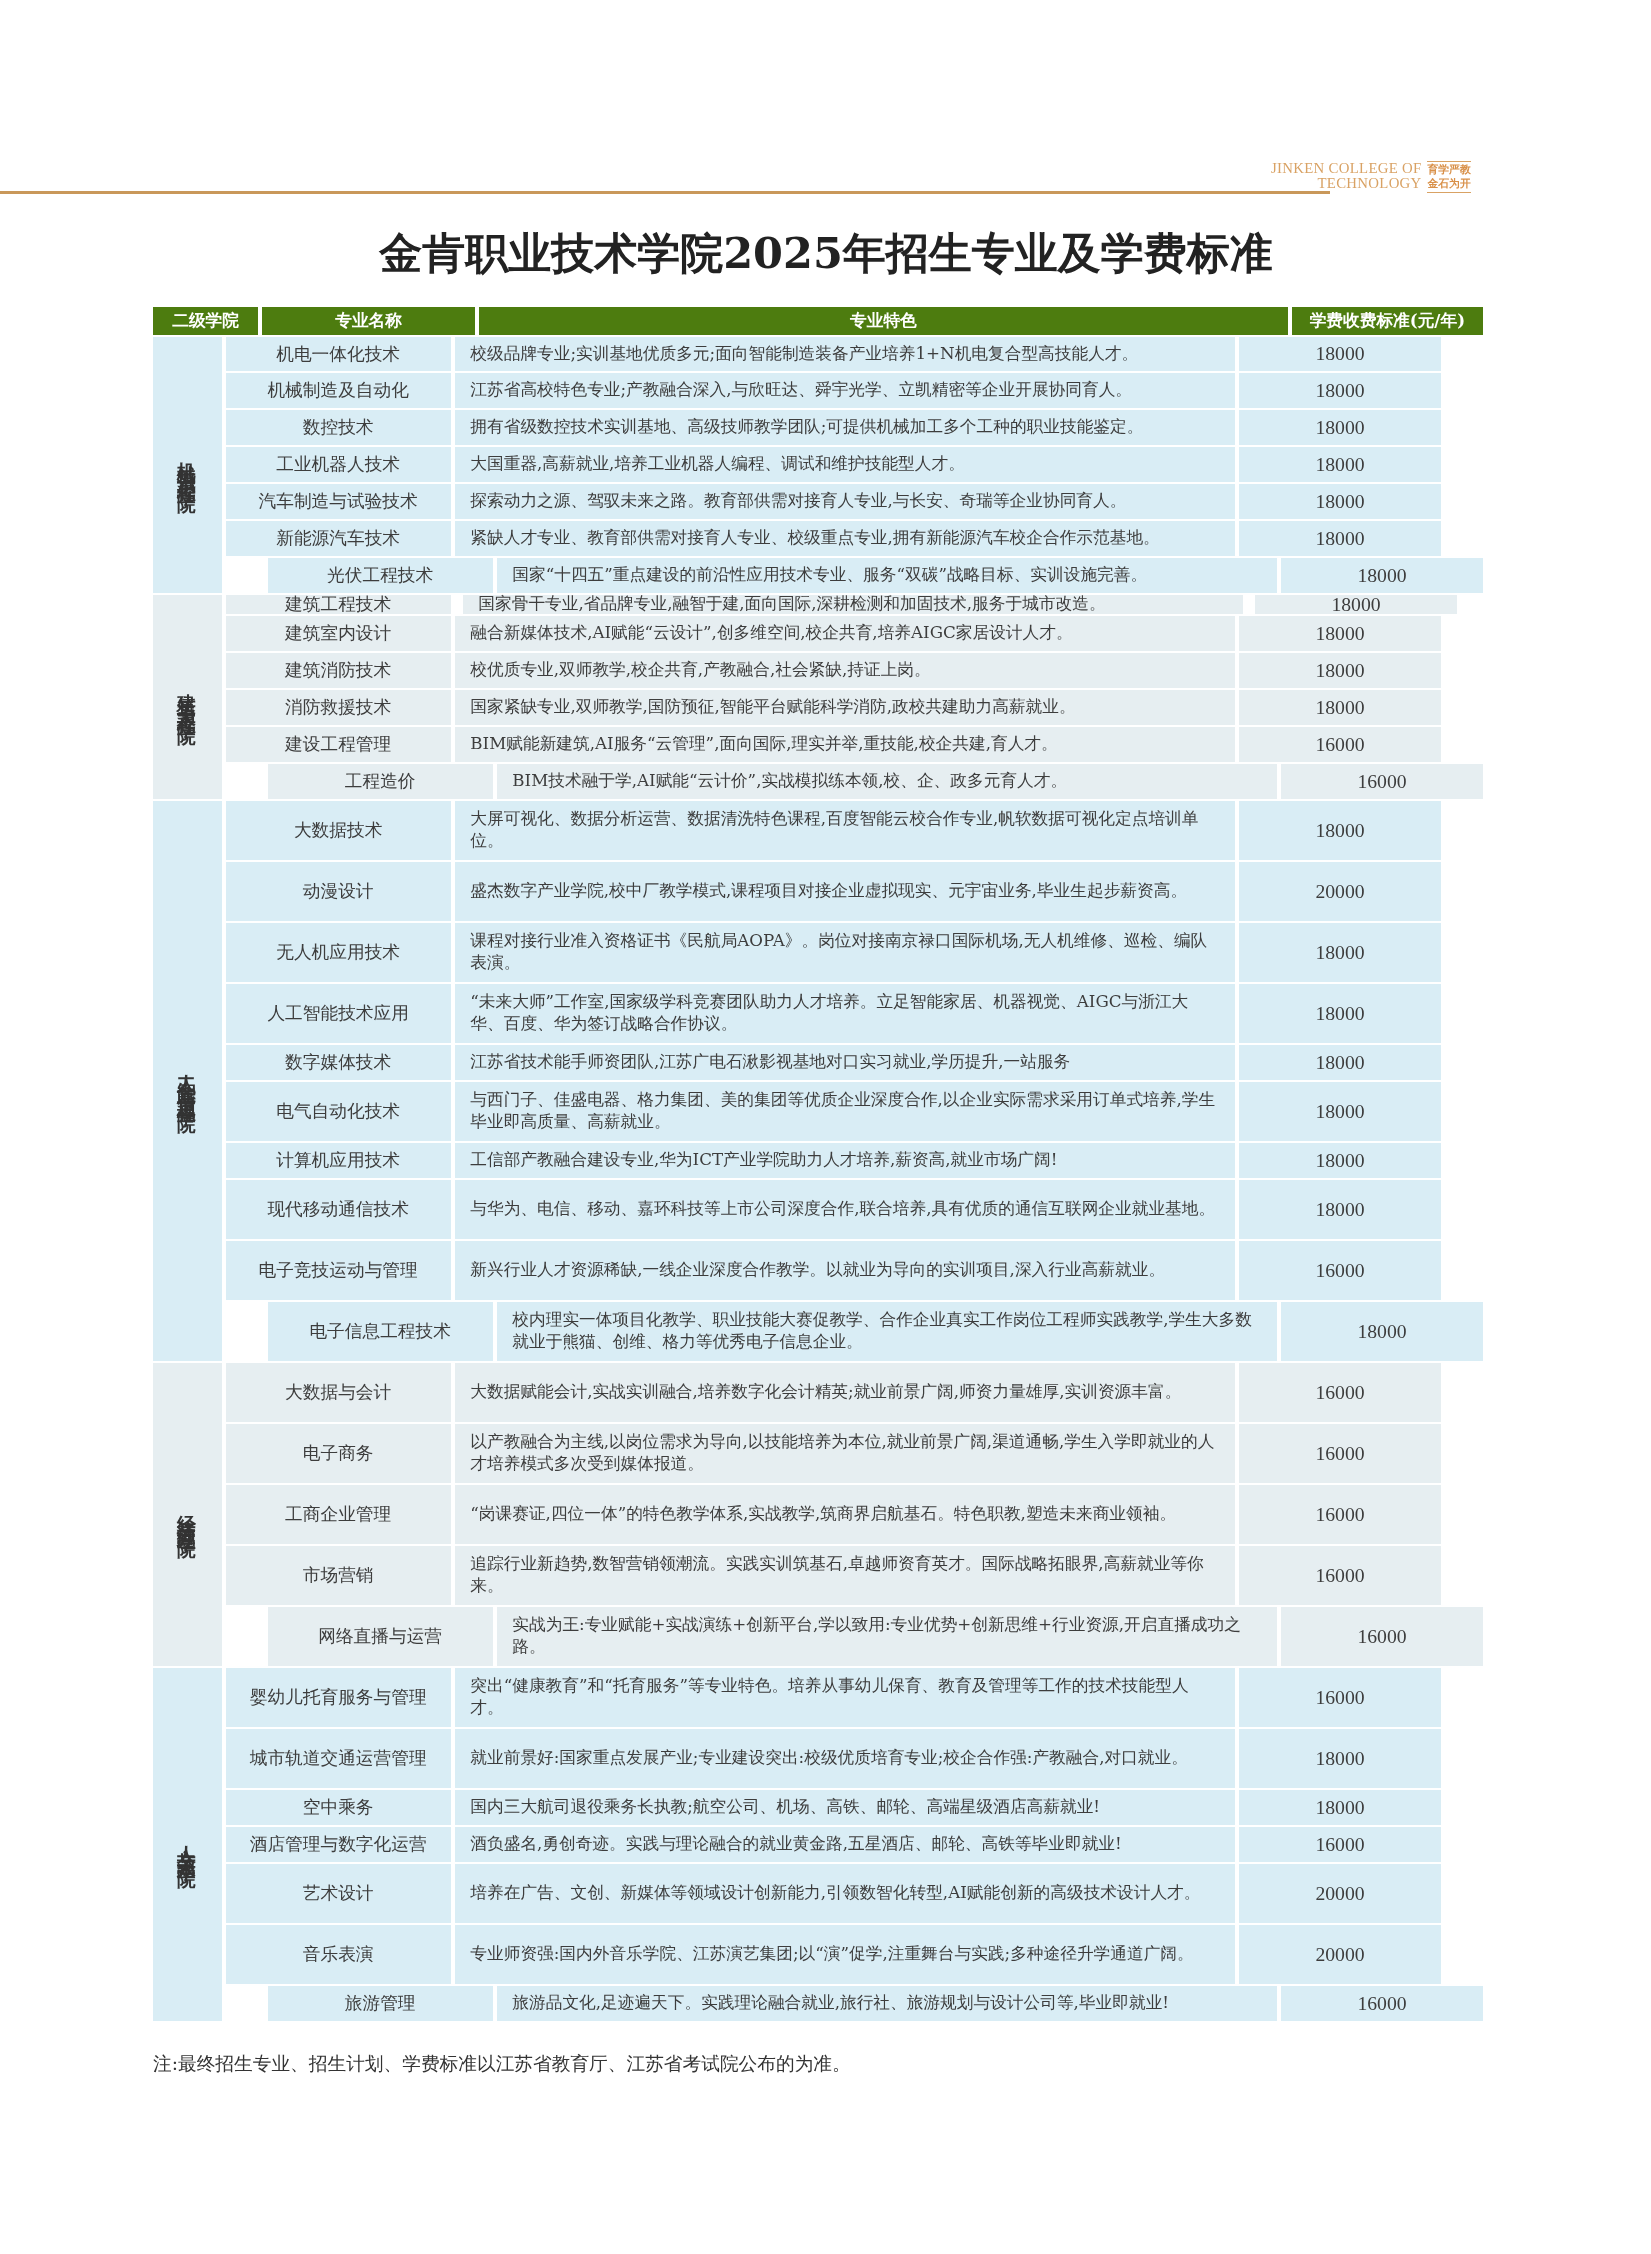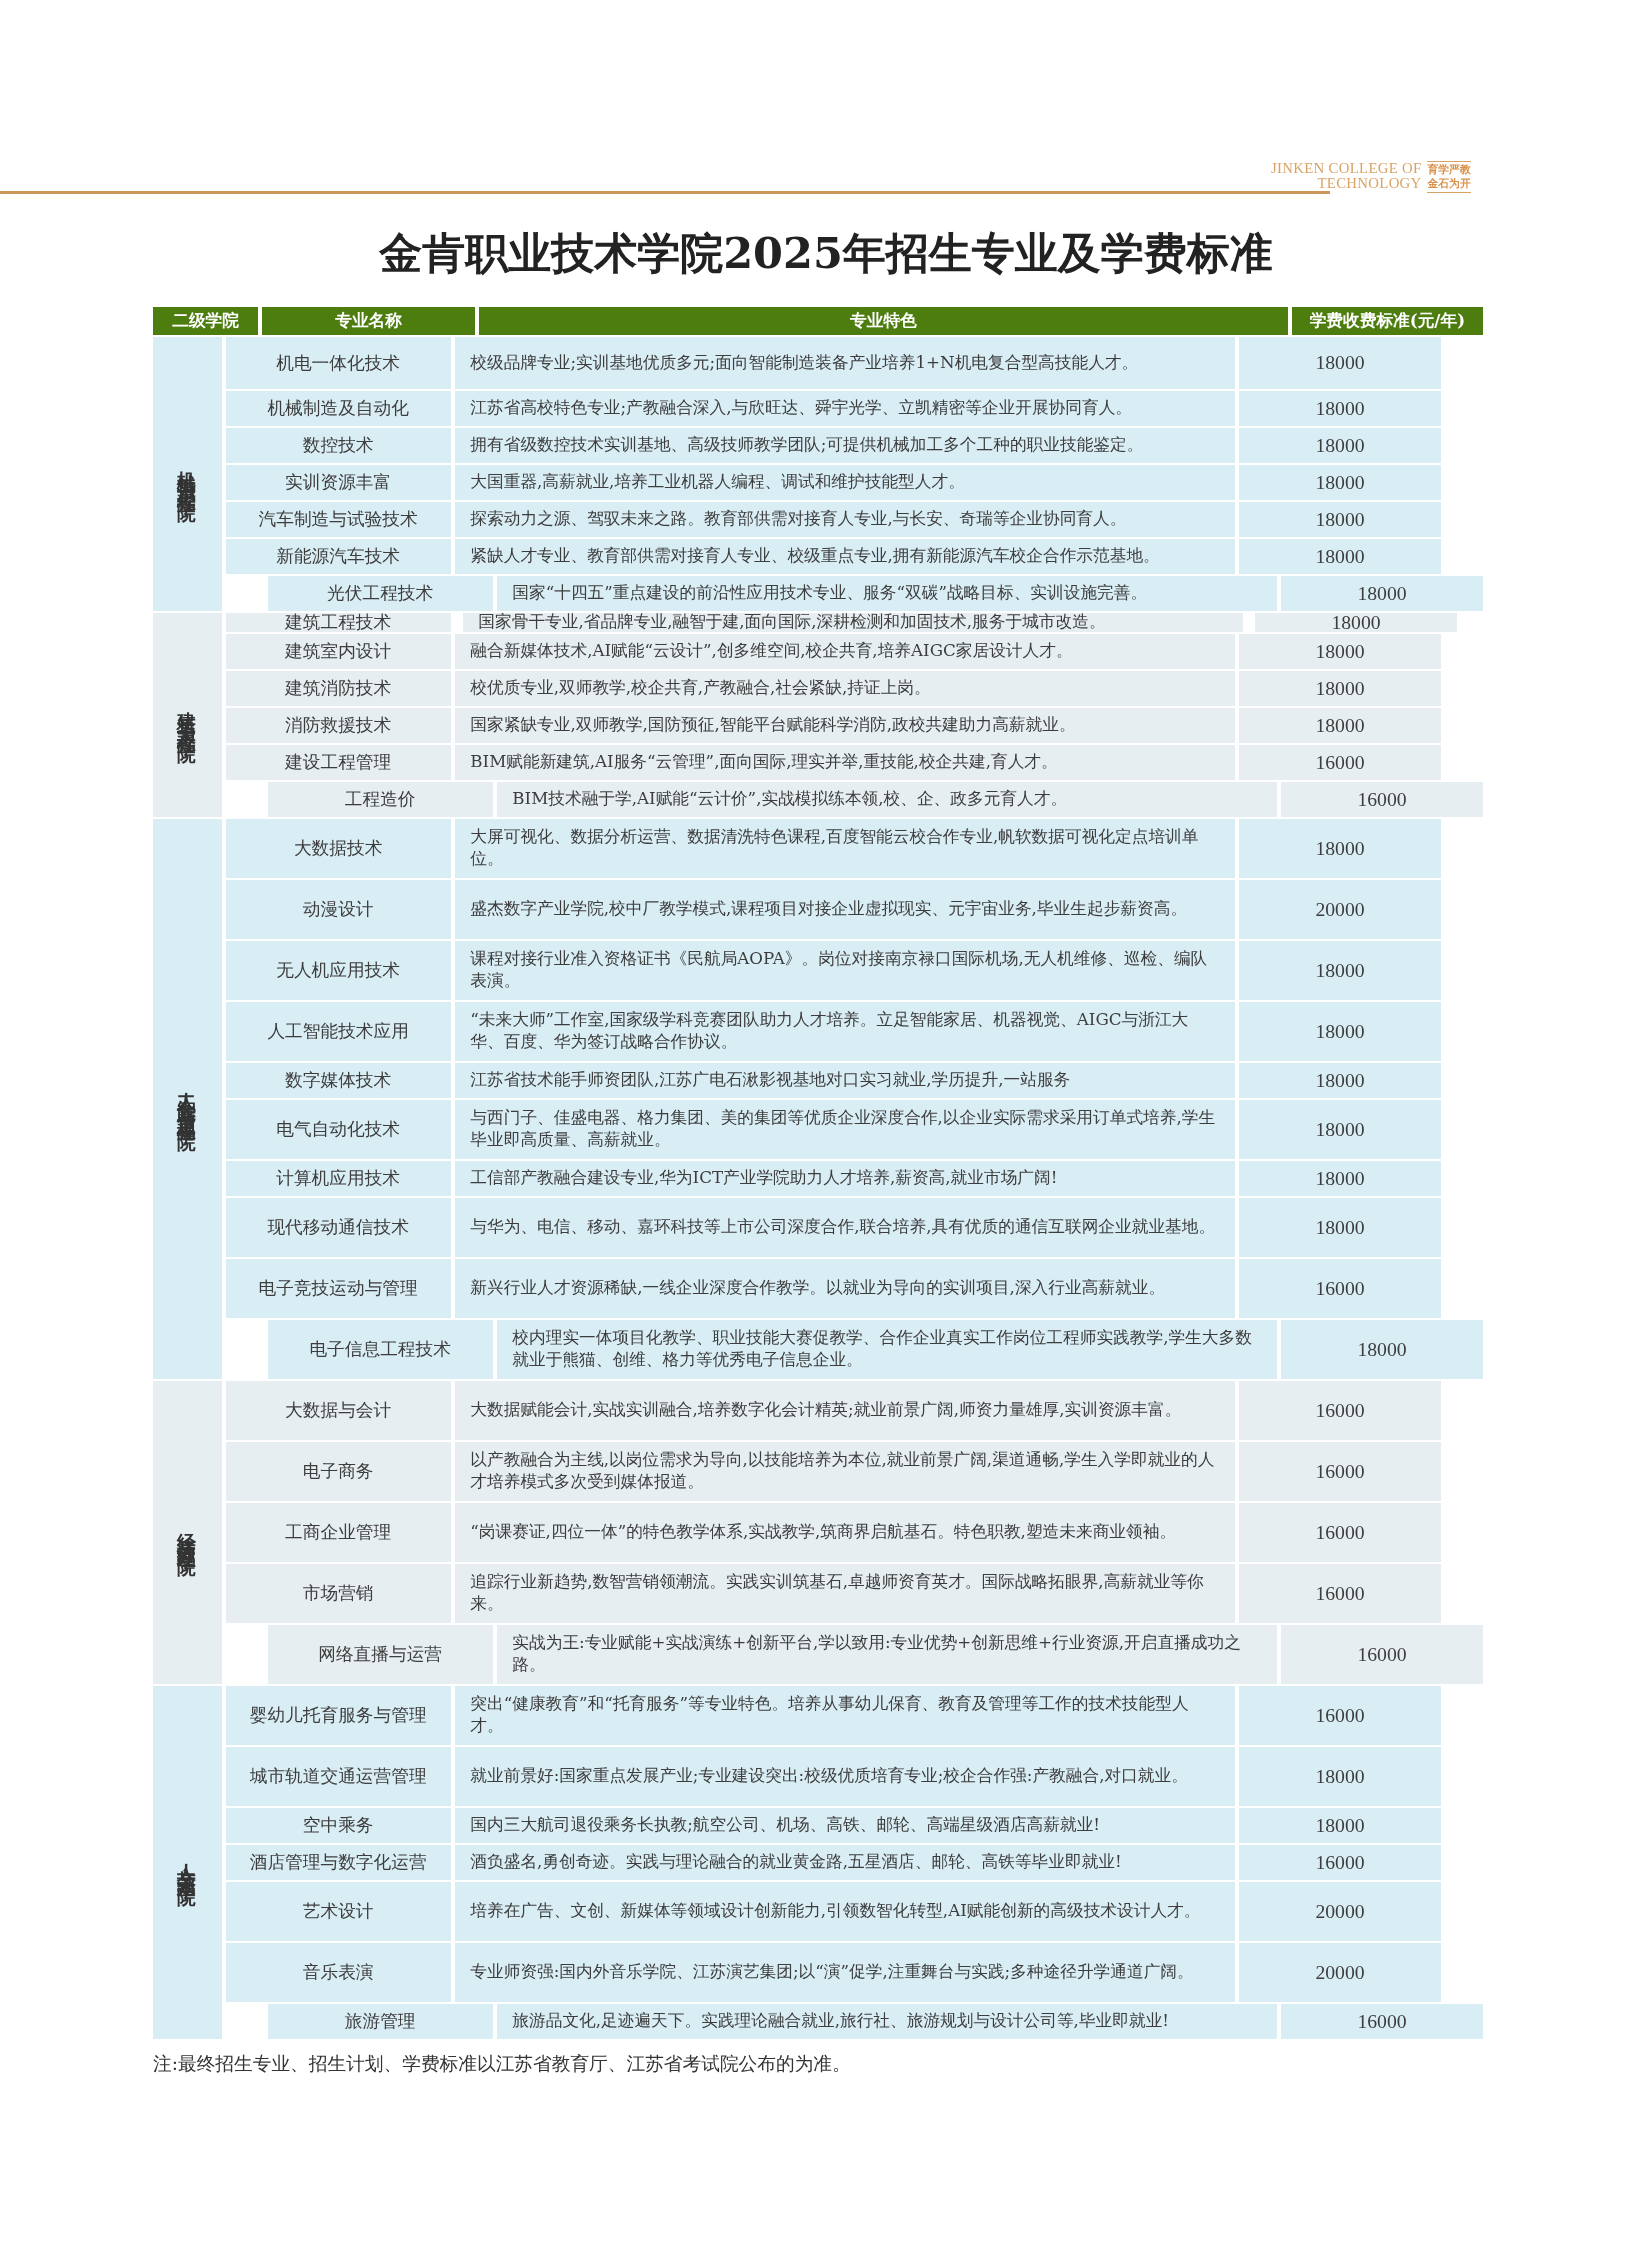--- a/index.html
+++ b/index.html
@@ -88,37 +88,37 @@
     <div class="c2">专业名称</div>
     <div class="c3">专业特色</div>
     <div class="c4">学费收费标准(元/年)</div>
   </div>
   <div id="groups">
       <div class="group blue">
         <div class="cell college">
           <div class="college-name">机械与汽车工程学院</div>
         </div>
         <div class="rows">
-          <div class="row" style="height: 52px;">
+          <div class="row" style="height: 34px;">
             <div class="cell major">机电一体化技术</div>
             <div class="cell feature">校级品牌专业;实训基地优质多元;面向智能制造装备产业培养1+N机电复合型高技能人才。</div>
             <div class="cell fee">18000</div>
           </div>
           <div class="row" style="height: 35px;">
             <div class="cell major">机械制造及自动化</div>
             <div class="cell feature">江苏省高校特色专业;产教融合深入,与欣旺达、舜宇光学、立凯精密等企业开展协同育人。</div>
             <div class="cell fee">18000</div>
           </div>
           <div class="row" style="height: 35px;">
             <div class="cell major">数控技术</div>
             <div class="cell feature">拥有省级数控技术实训基地、高级技师教学团队;可提供机械加工多个工种的职业技能鉴定。</div>
             <div class="cell fee">18000</div>
           </div>
           <div class="row" style="height: 35px;">
-            <div class="cell major">实训资源丰富</div>
+            <div class="cell major">工业机器人技术</div>
             <div class="cell feature">大国重器,高薪就业,培养工业机器人编程、调试和维护技能型人才。</div>
             <div class="cell fee">18000</div>
           </div>
           <div class="row" style="height: 35px;">
             <div class="cell major">汽车制造与试验技术</div>
             <div class="cell feature">探索动力之源、驾驭未来之路。教育部供需对接育人专业,与长安、奇瑞等企业协同育人。</div>
             <div class="cell fee">18000</div>
           </div>
           <div class="row" style="height: 35px;">
             <div class="cell major">新能源汽车技术</div>

